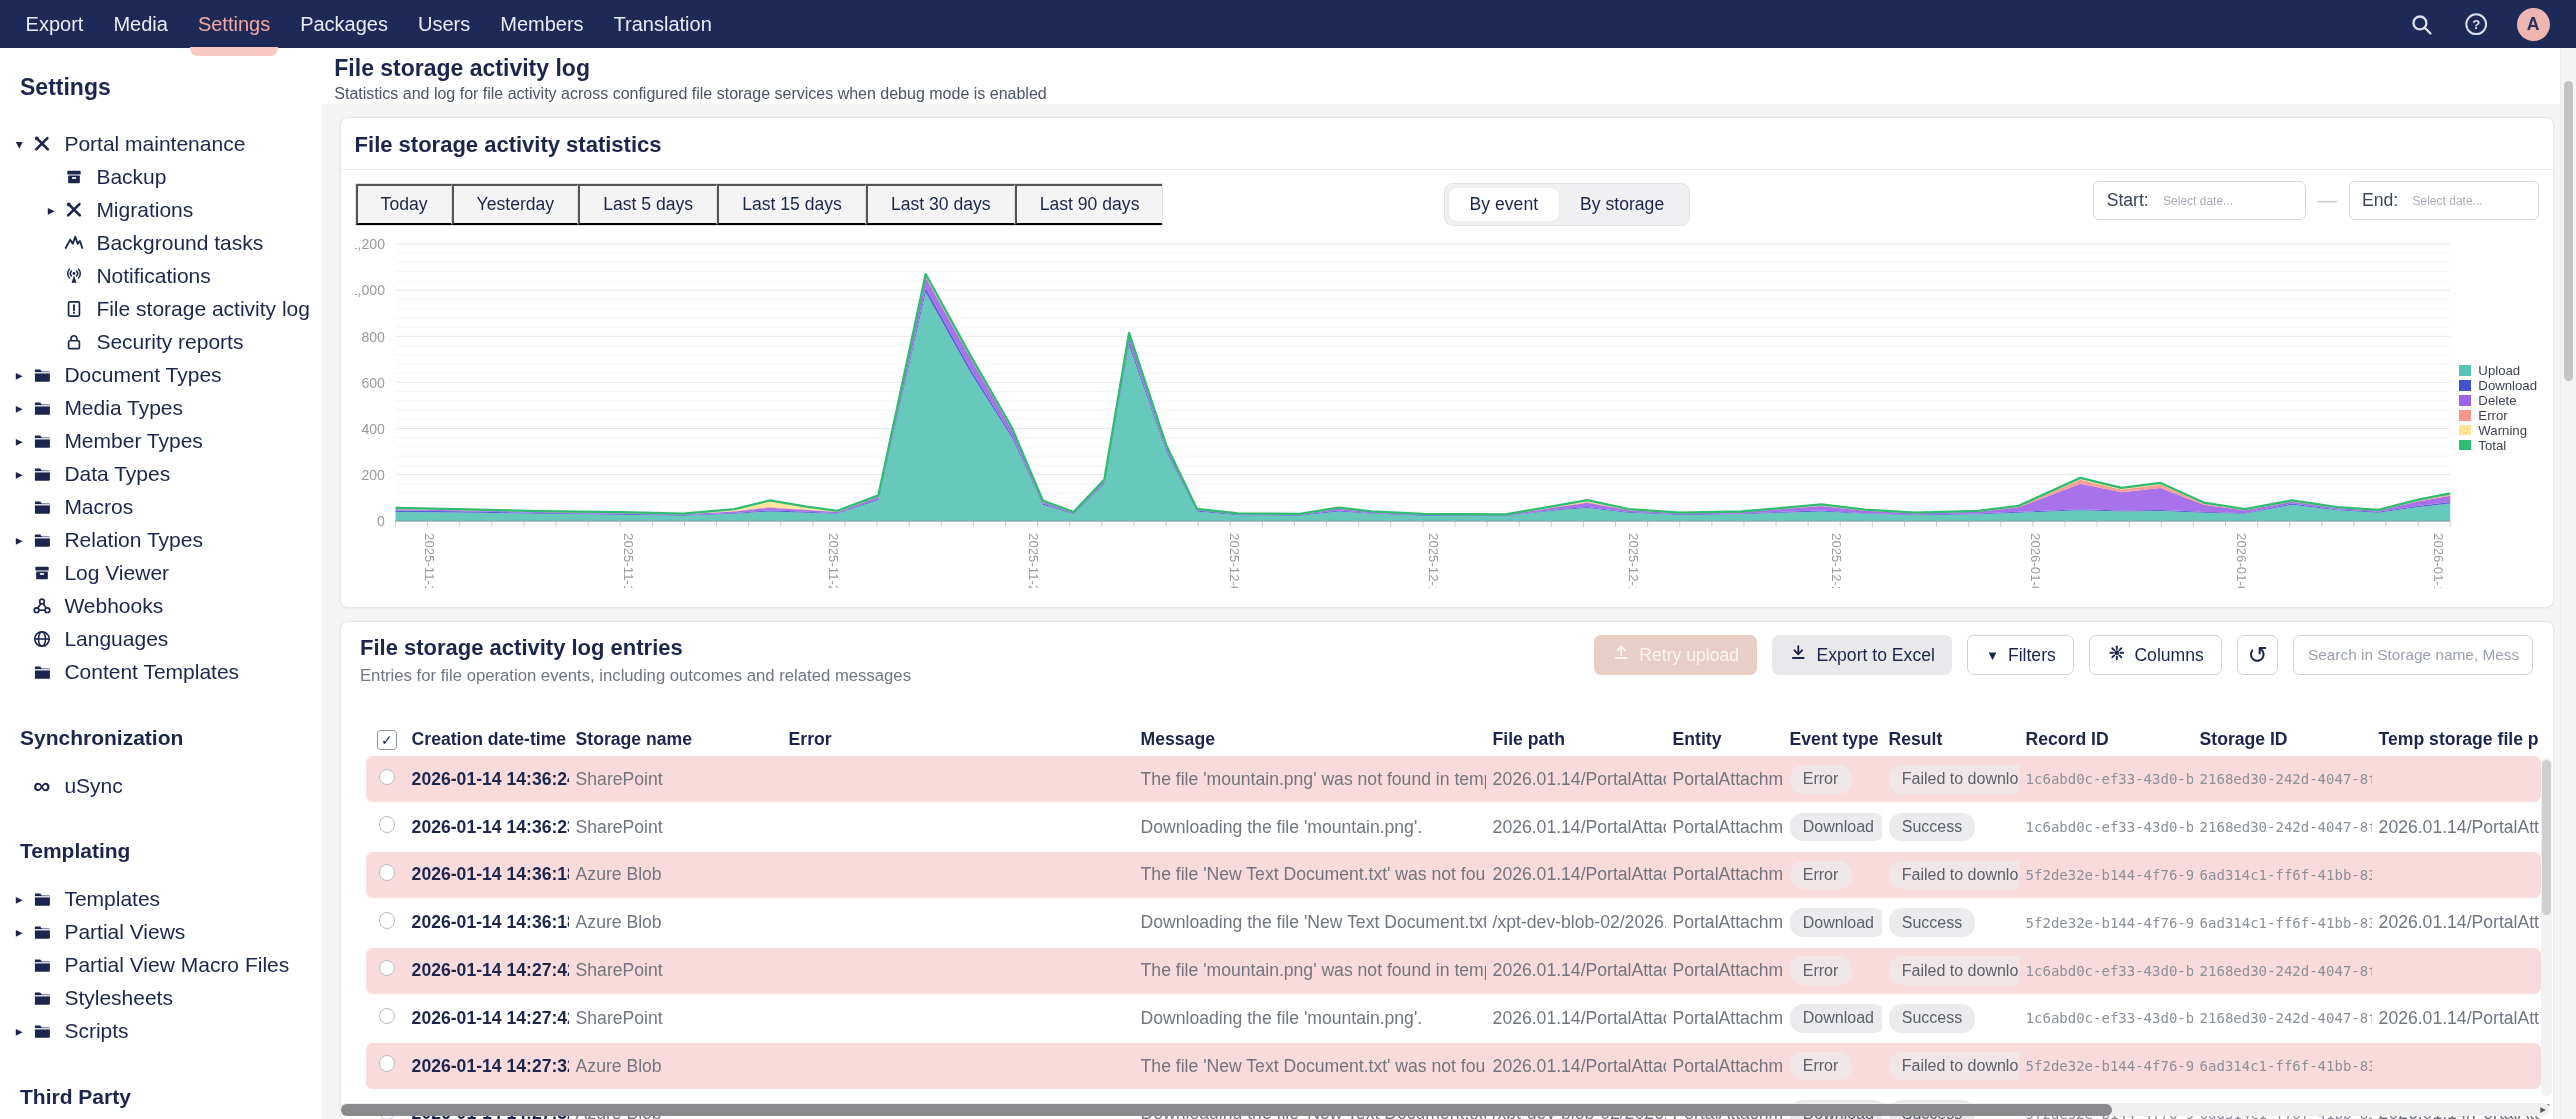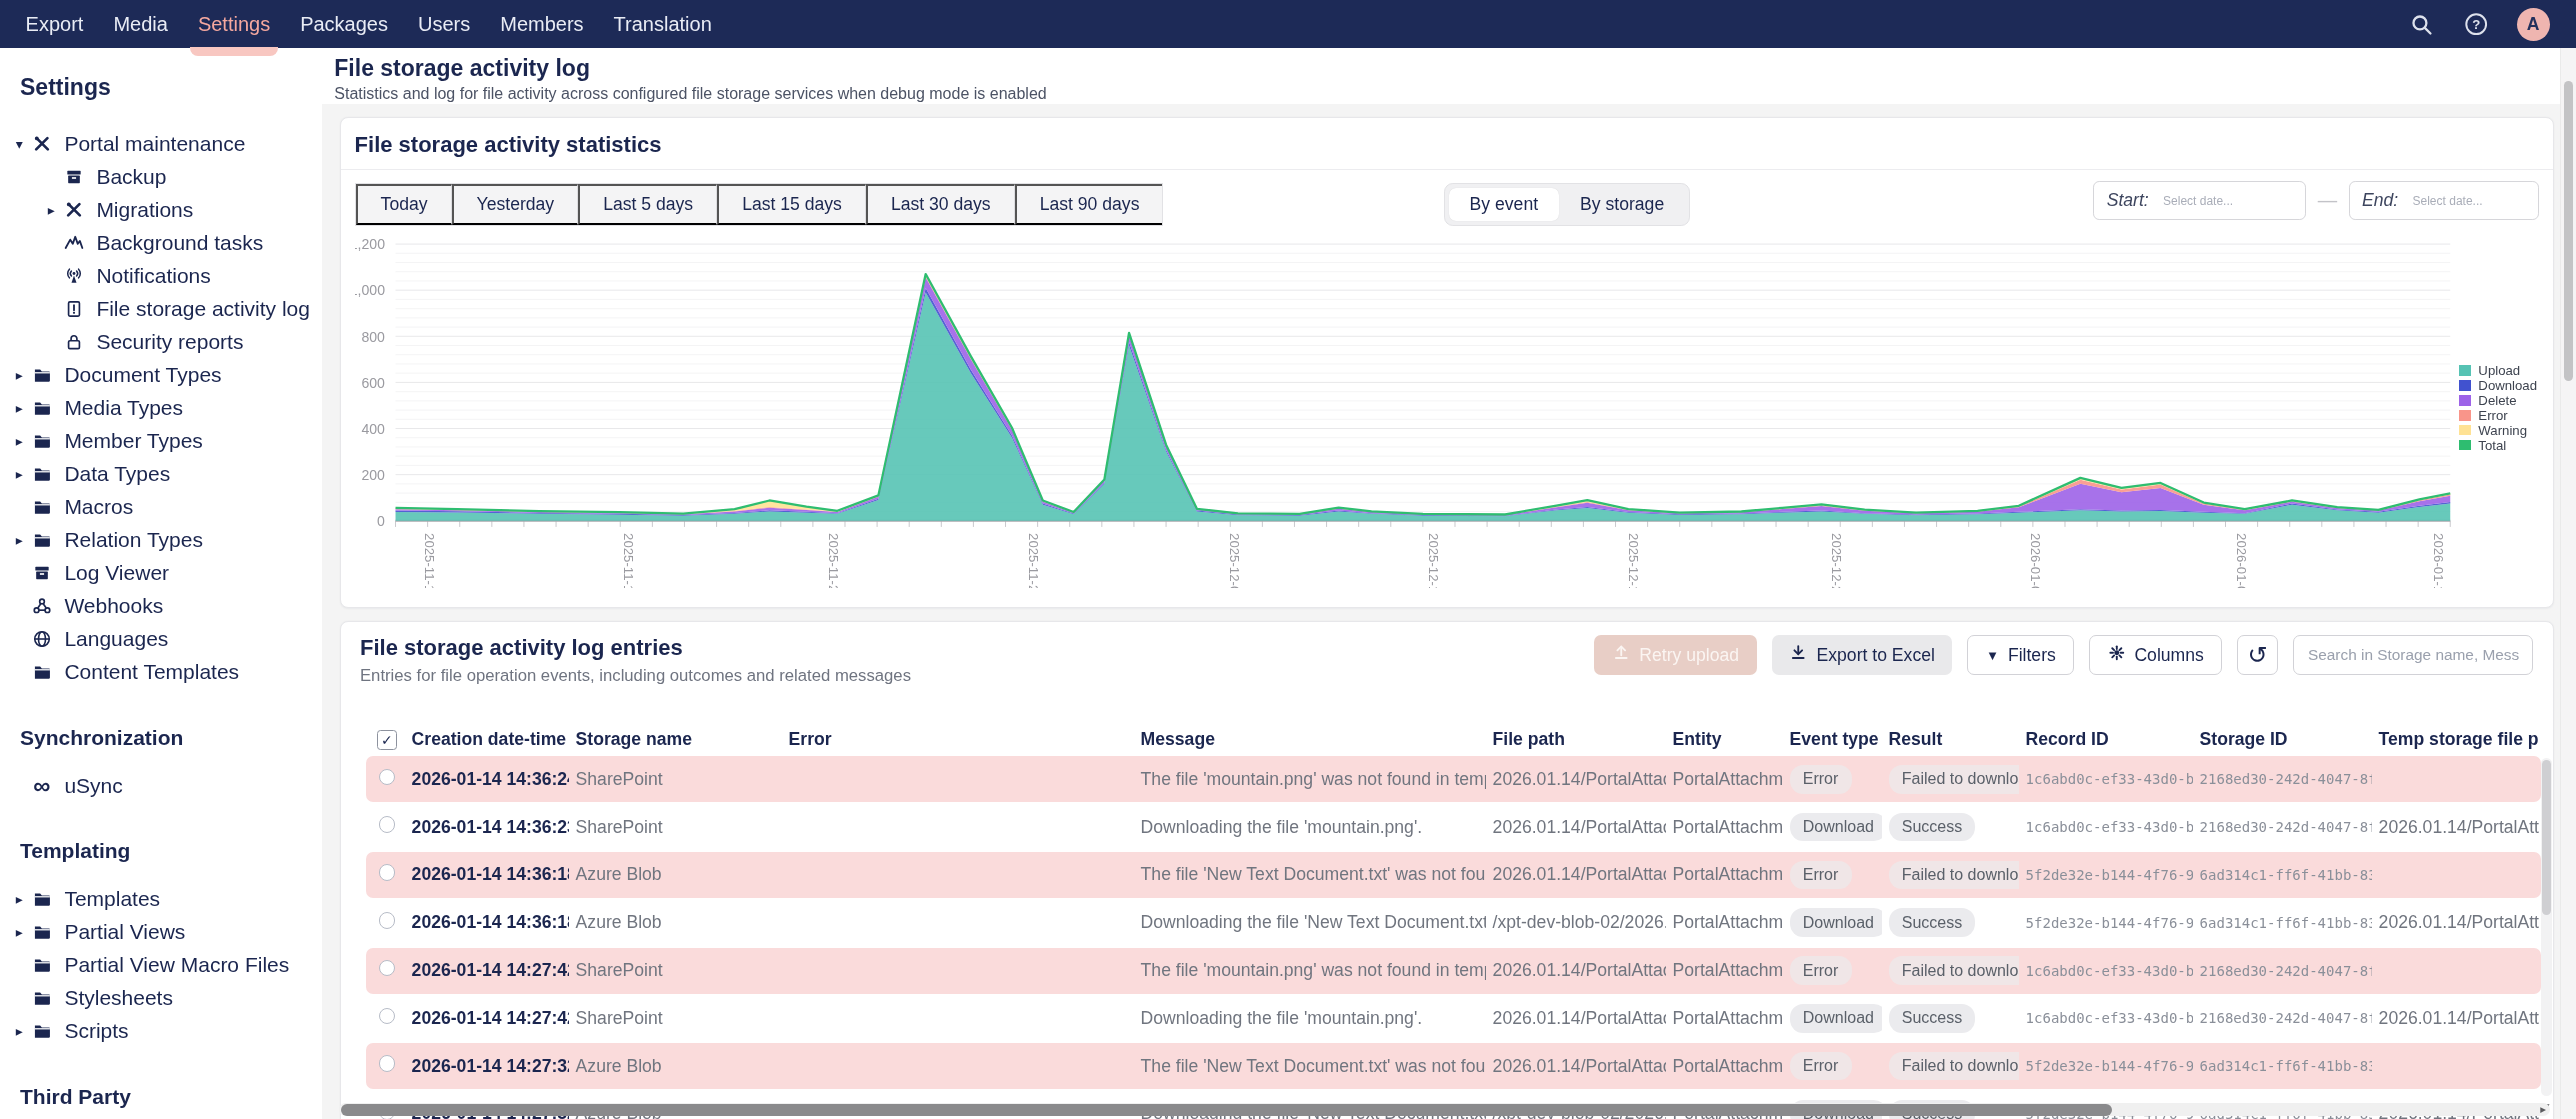--- a/index.html
+++ b/index.html
@@ -42,21 +42,21 @@
   
   .controls { position:relative; height:49px; margin:8.8px 14px 0; }
   .range-group { position:absolute; left:0; top:4.4px; display:flex; background:#f4f4f5; border:0.9px solid #e2e2e5; border-radius:0; overflow:hidden; }
   .range-btn { padding:8px 23px; font-size:17.6px; border-right:0.9px solid #dddde0; cursor:pointer; color:#1b264f; background:transparent; }
   .range-btn:last-child { border-right:none; }
   .toggle-group { position:absolute; left:1089px; top:4.4px; display:flex; background:#f0f0f2; border:0.9px solid #e2e2e5; border-radius:8.8px; padding:4px; }
   .toggle-btn { padding:6.2px 21px; font-size:17.6px; border-radius:7px; cursor:pointer; color:#1b264f; }
   .toggle-btn.active { background:#fff; box-shadow:0 0 0.9px rgba(0,0,0,.15); }
   .dates { position:absolute; right:0; top:2.6px; display:flex; align-items:center; gap:11.5px; }
   .date-box { display:flex; align-items:center; border:0.9px solid #d6d6da; border-radius:6.2px; background:#fff; padding:8px 12.3px; }
-  .date-box .dlabel { font-size:17.6px; color:#3d455e; margin-right:12.3px;font-style:italic; }
+  .date-box .dlabel { font-size:17.6px; color:#3d455e; margin-right:12.3px; }
   .date-box input { border:none; outline:none; font-size:12px; width:115px; font-family:inherit; color:#1b264f; background:transparent; }
   .date-box input::placeholder { color:#a9adb8; }
   .date-box.start input { width:132px; }
   .dash { color:#c3c3c8; font-size:19.4px; }
   
   .chart-wrap { position:relative; margin:7px 14px 0; height:353px; }
   .legend { position:absolute; right:1.8px; top:129px; display:flex; flex-direction:column; gap:0.9px; }
   .legend-item { display:flex; align-items:center; gap:7px; height:14px; }
   .legend-swatch { width:12.3px; height:10.6px; flex:0 0 auto; }
   .legend-label { font-size:13.2px; color:#3d434f; white-space:nowrap; }

